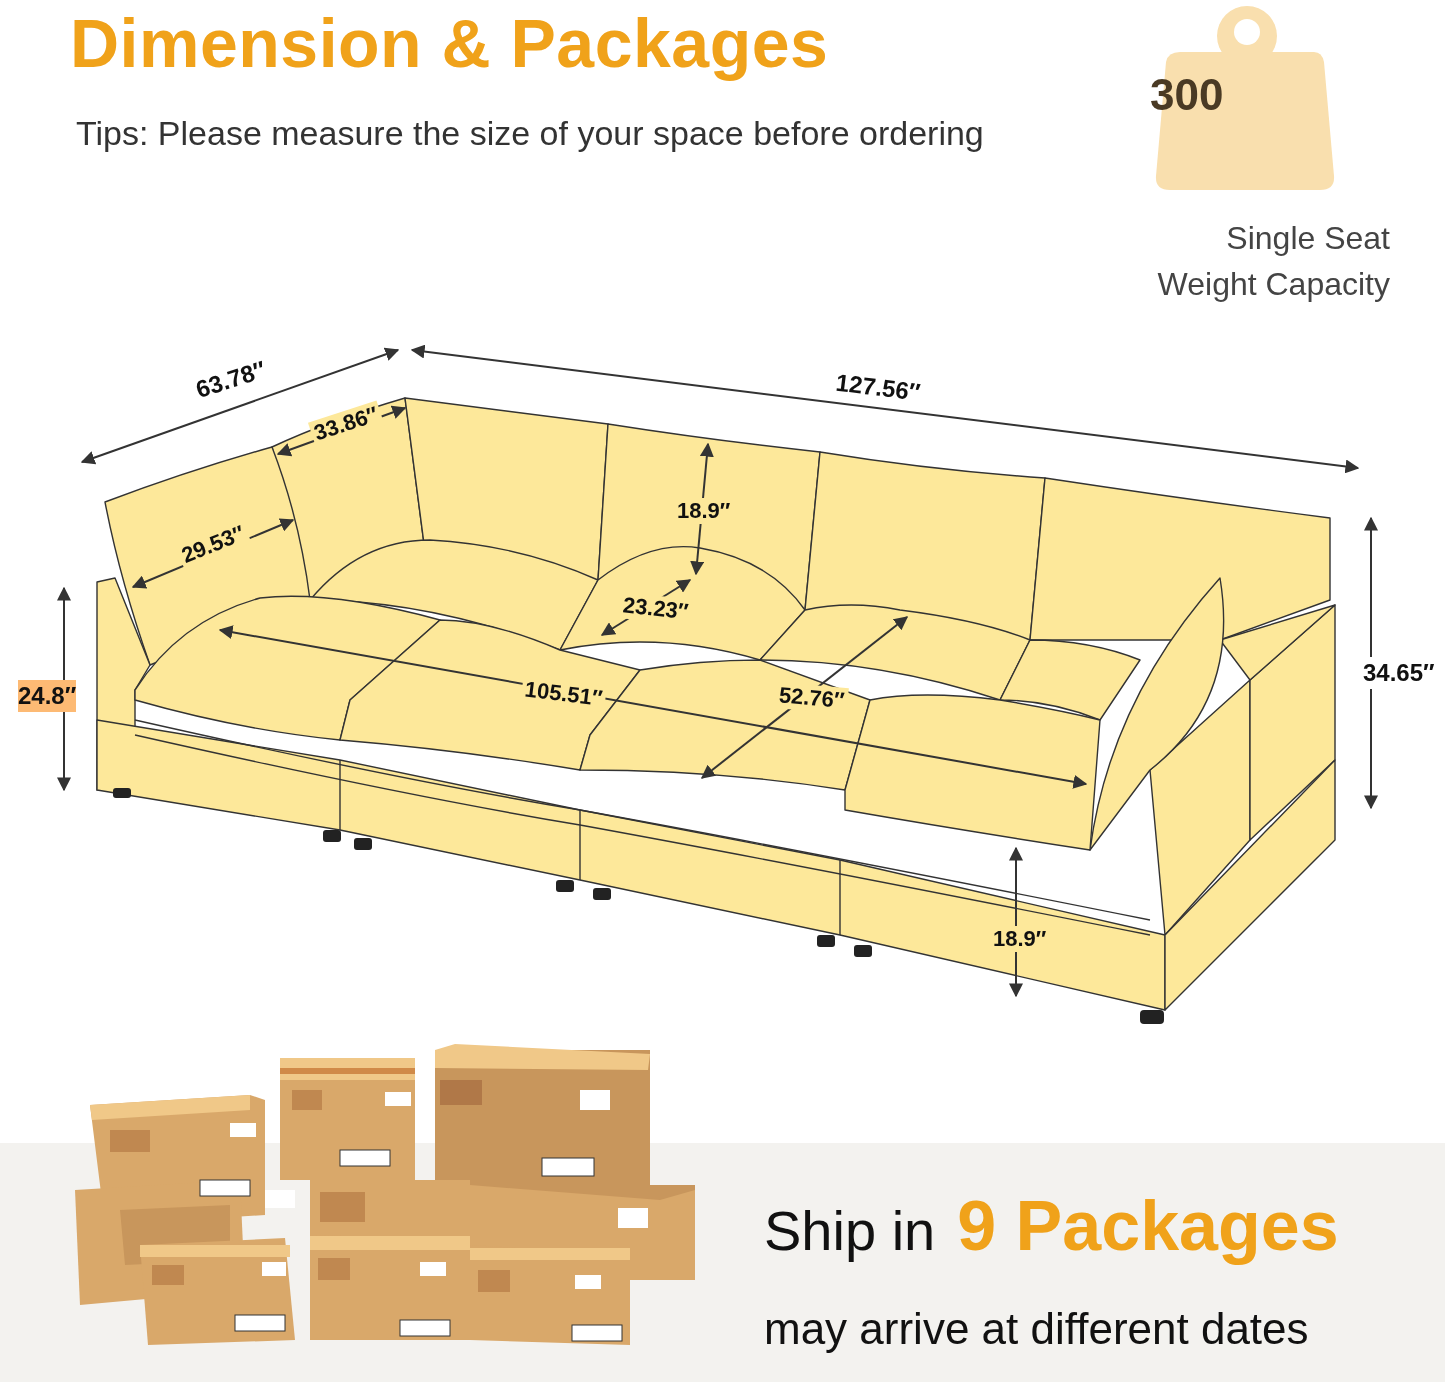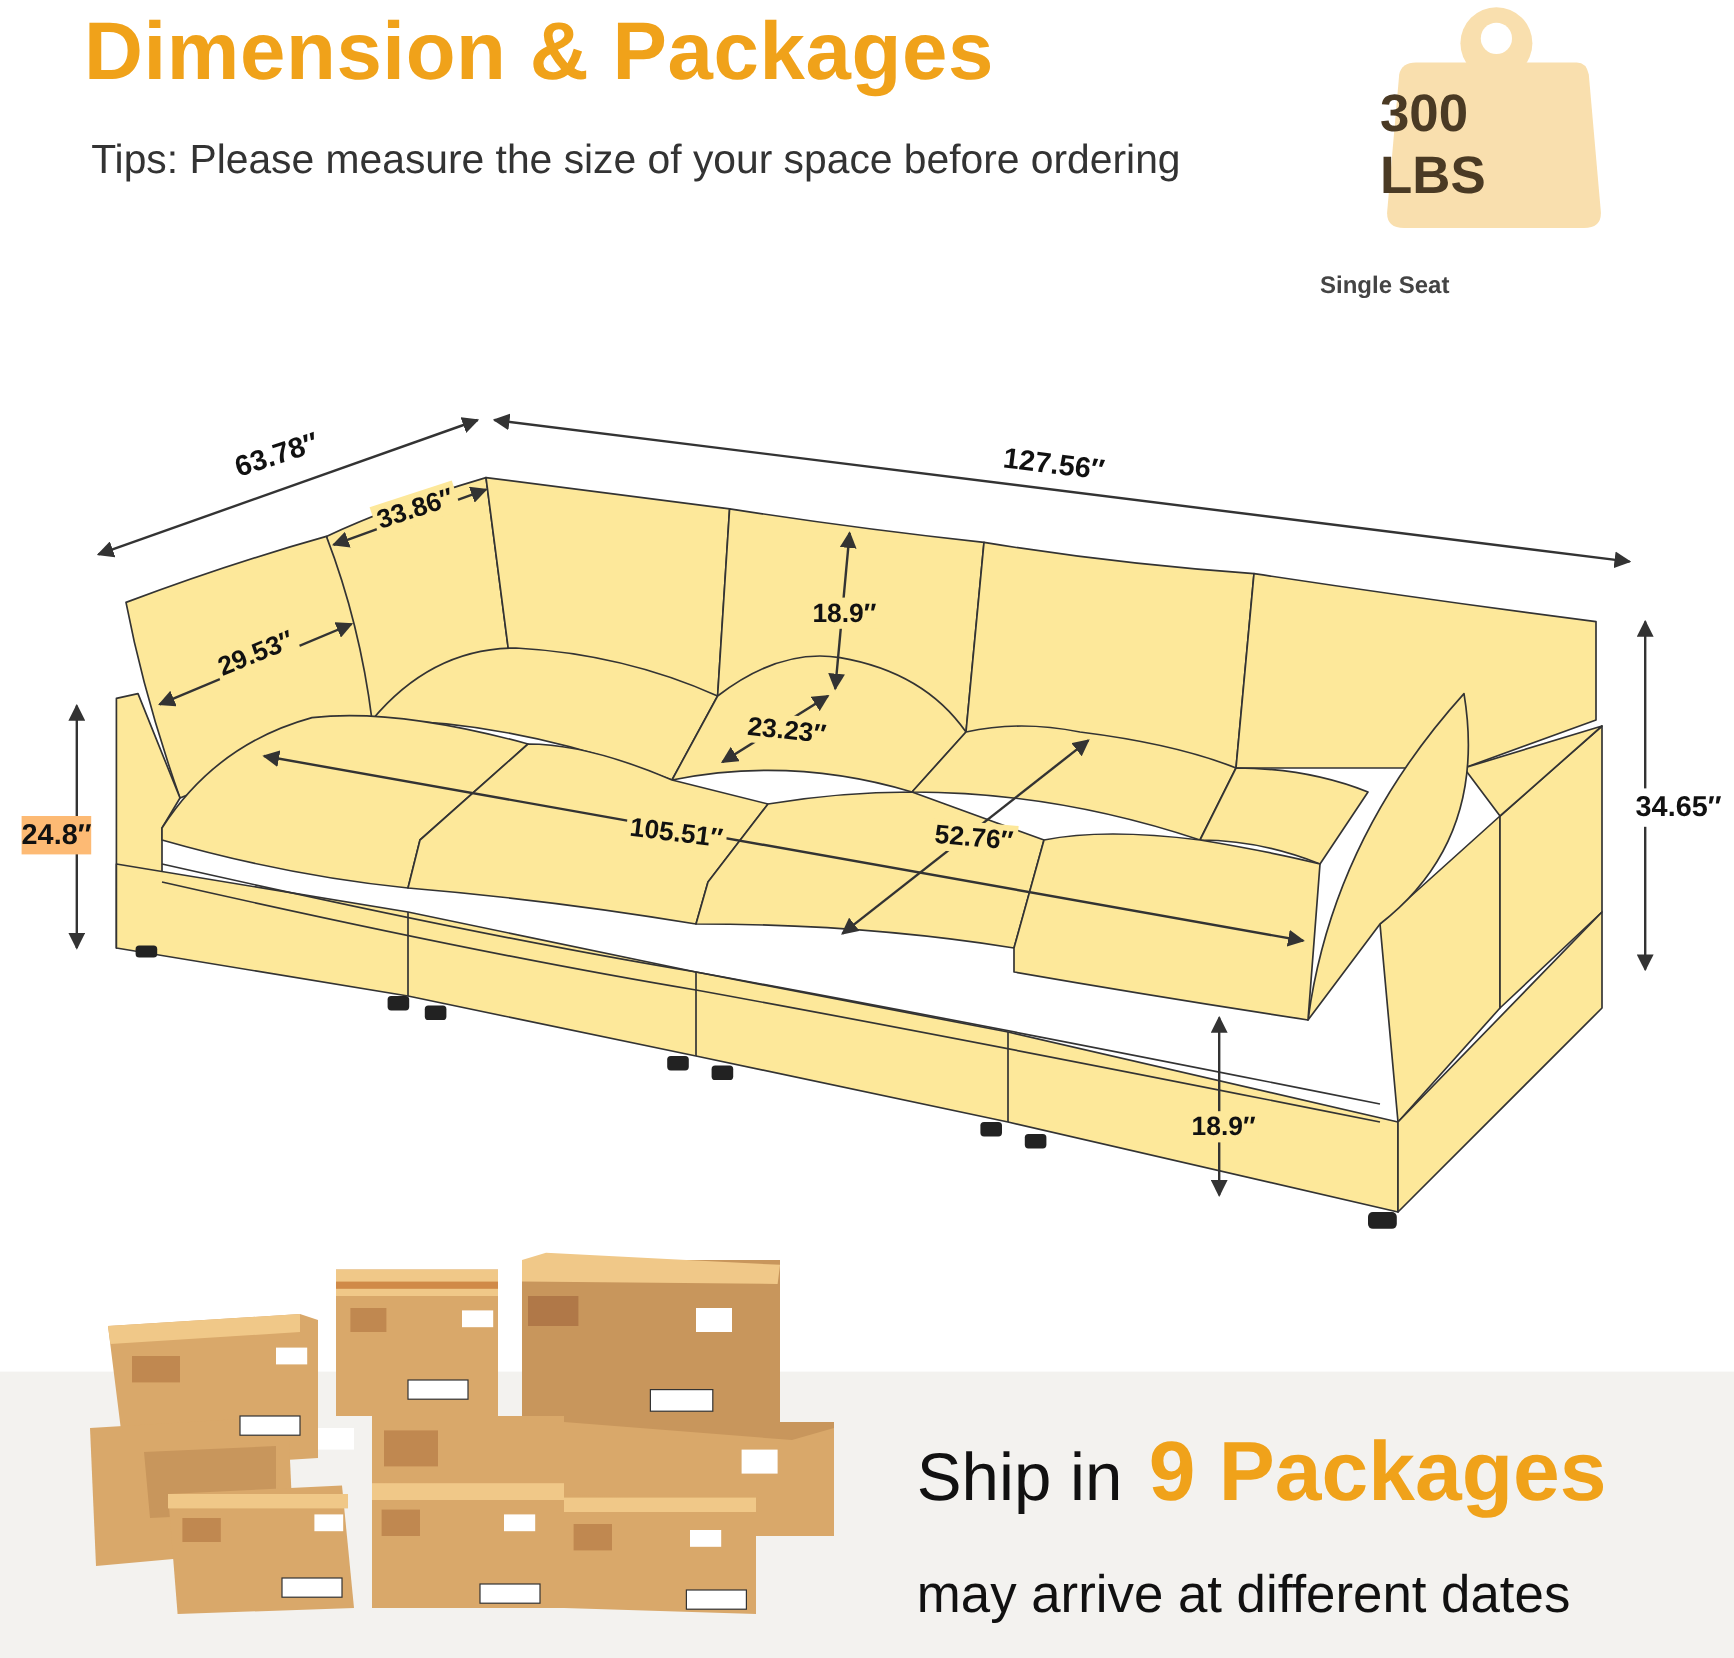--- a/index.html
+++ b/index.html
@@ -2,21 +2,21 @@
 <html><head>
 <meta charset="utf-8">
 <style>
   html,body{margin:0;padding:0;}
   body{width:1445px;height:1382px;position:relative;overflow:hidden;background:#ffffff;font-family:"Liberation Sans","DejaVu Sans",sans-serif;}
   .bottom-band{position:absolute;left:0;top:1143px;width:1445px;height:239px;background:#f3f2ef;}
   .title{position:absolute;left:70px;top:4px;font-size:68px;font-weight:bold;color:#f0a21a;letter-spacing:0.5px;white-space:nowrap;}
   .tips{position:absolute;left:76px;top:114px;font-size:34px;color:#333;white-space:nowrap;}
   .weight{position:absolute;left:1150px;top:0;width:190px;height:200px;}
   .weight-num{position:absolute;left:0;width:190px;font-weight:bold;color:#4a3a24;font-size:44px;line-height:50px;}
-  .weight-cap{position:absolute;left:1100px;top:215px;width:290px;text-align:left;font-size:20px;color:#444;line-height:46px;font-weight:bold;}
+  .weight-cap{position:absolute;left:1100px;top:215px;width:290px;text-align:right;font-size:32px;color:#444;line-height:46px;}
   svg.sofa{position:absolute;left:0;top:330px;}
   .dim{position:absolute;font-weight:bold;color:#111;font-size:22px;white-space:nowrap;transform-origin:left center;}
   .dim-lg{font-size:24px;}
   svg.boxes{position:absolute;left:70px;top:1040px;}
   .ship{position:absolute;left:764px;top:1186px;white-space:nowrap;color:#111;}
   .ship-pre{font-size:56px;vertical-align:baseline;}
   .ship-count{font-size:70px;font-weight:bold;color:#f0a21a;margin-left:22px;text-align:center;}
   .ship-note{position:absolute;left:764px;top:1288px;font-size:44px;color:#111;white-space:nowrap;margin-top:16px;}
 </style>
 </head>
@@ -27,24 +27,24 @@
 <div class="title">Dimension &amp; Packages</div>
 <div class="tips">Tips: Please measure the size of your space before ordering</div>
 
 <div class="weight">
   <svg width="190" height="200" viewBox="0 0 190 200">
     <circle cx="97" cy="36" r="30" fill="#f9dfae"></circle>
     <circle cx="97" cy="32" r="13" fill="#ffffff"></circle>
     <path d="M30 52 L164 52 Q172 52 174 62 L184 176 Q185 190 170 190 L20 190 Q5 190 6 176 L16 62 Q18 52 30 52 Z" fill="#f9dfae"></path>
   </svg>
   <div class="weight-num" style="top:70px">300</div>
-  <div class="weight-num" style="top:122px">LBS</div>
 </div>
 <div class="weight-cap">
   <div>Single Seat</div>
+  <div>Weight Capacity</div>
 </div>
 
 <svg class="sofa" width="1445" height="710" viewBox="0 330 1445 710">
   <defs>
     <marker id="ah" viewBox="0 0 10 10" refX="9" refY="5" markerWidth="7" markerHeight="7" orient="auto-start-reverse">
       <path d="M0 0 L10 5 L0 10 Z" fill="#333"></path>
     </marker>
   </defs>
   <g fill="#fde89a" stroke="#333" stroke-width="1.4" stroke-linejoin="round">
 

